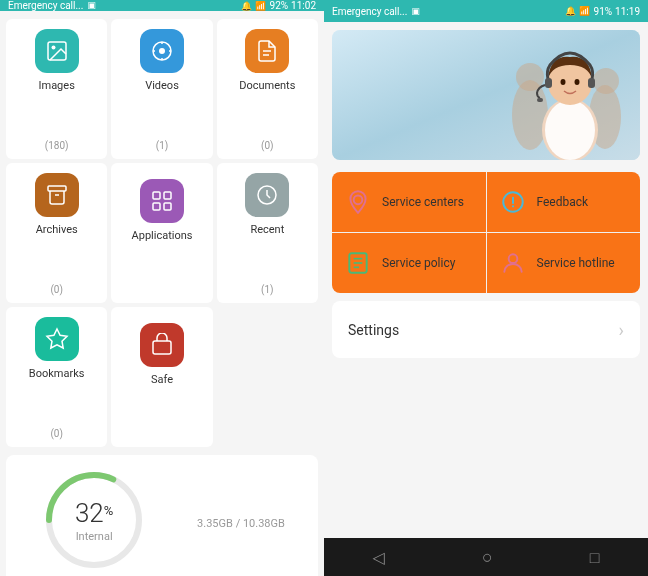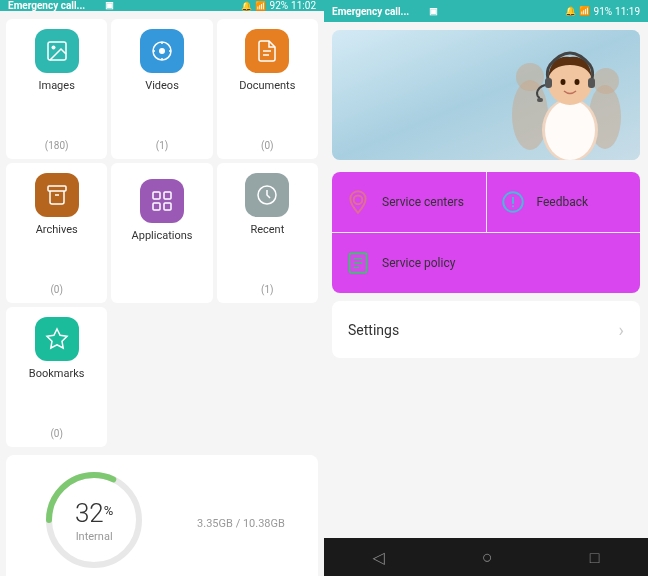--- a/index.html
+++ b/index.html
@@ -25,21 +25,21 @@
       height: 22px;
       background: #2eb8b0;
       display: flex;
       align-items: center;
       justify-content: space-between;
       padding: 0 8px;
       color: white;
       font-size: 10px;
     }
 
-    .status-bar .left-status { display: flex; align-items: flex-start; gap: 20px; font-weight: bold; }
+    .status-bar .left-status { display: flex; align-items: flex-start; gap: 4px; }
     .status-bar .right-status { display: flex; align-items: center; gap: 3px; }
 
     .tab-bar {
       background: #2eb8b0;
       display: flex;
       height: 38px;
     }
 
     .tab {
       flex: 1;
@@ -228,21 +228,21 @@
     .person-svg {
       position: absolute;
       right: 10px;
       top: 5px;
       width: 120px;
       height: 125px;
     }
 
     .service-grid {
       margin: 4px 8px;
-      background: #d946ef;
+      background: #f97316;
       border-radius: 8px;
       overflow: hidden;
     }
 
     .service-row {
       display: flex;
       border-bottom: 1px solid #f0f0f0;
     }
 
     .service-row:last-child { border-bottom: none; }
@@ -398,20 +398,30 @@
     <div class="grid-item">
       <div class="grid-icon icon-cyan">
         <svg width="24" height="24" viewBox="0 0 24 24" fill="none">
             <polygon points="12,2 15.09,8.26 22,9.27 17,14.14 18.18,21.02 12,17.77 5.82,21.02 7,14.14 2,9.27 8.91,8.26" stroke="white" stroke-width="1.5" fill="none"></polygon>
           </svg>
       </div>
       <span class="grid-label">Bookmarks</span>
       <span class="grid-count">(0)</span>
     </div>
 
+    <div class="grid-item">
+      <div class="grid-icon icon-darkred">
+        <svg width="24" height="24" viewBox="0 0 24 24" fill="none">
+            <rect x="3" y="8" width="18" height="13" rx="2" stroke="white" stroke-width="1.5" fill="none"></rect>
+            <path d="M7 8V5a5 5 0 0 1 10 0v3" stroke="white" stroke-width="1.5" fill="none"></path>
+          </svg>
+      </div>
+      <span class="grid-label">Safe</span>
+      <span class="grid-count"></span>
+    </div>
 
   </div>
 
   <div class="storage-section">
     <div class="circular-progress">
       <svg width="110" height="110" viewBox="0 0 110 110">
 
         <circle cx="55" cy="55" r="45" fill="none" stroke="#e8e8e8" stroke-width="6"></circle>
 
         <circle cx="55" cy="55" r="45" fill="none" stroke="#7dc870" stroke-width="6" stroke-dasharray="90.5 282.74" stroke-dashoffset="0" stroke-linecap="round" transform="rotate(-90 55 55)"></circle>
@@ -518,20 +528,29 @@
         <div class="service-icon">
           <svg width="26" height="26" viewBox="0 0 24 24" fill="none">
             <rect x="4" y="3" width="16" height="18" rx="2" stroke="#4ab878" stroke-width="1.8" fill="none"></rect>
             <line x1="8" y1="8" x2="16" y2="8" stroke="#4ab878" stroke-width="1.5"></line>
             <line x1="8" y1="12" x2="16" y2="12" stroke="#4ab878" stroke-width="1.5"></line>
             <line x1="8" y1="16" x2="13" y2="16" stroke="#4ab878" stroke-width="1.5"></line>
           </svg>
         </div>
         <span class="service-text">Service policy</span>
       </div>
+      <div class="service-item">
+        <div class="service-icon">
+          <svg width="26" height="26" viewBox="0 0 24 24" fill="none">
+            <circle cx="12" cy="8" r="4" stroke="#e07090" stroke-width="1.8" fill="none"></circle>
+            <path d="M4 20c0-4 3.58-7 8-7s8 3 8 7" stroke="#e07090" stroke-width="1.8" fill="none" stroke-linecap="round"></path>
+          </svg>
+        </div>
+        <span class="service-text">Service hotline</span>
+      </div>
     </div>
   </div>
 
   <div class="settings-row">
     <span class="settings-label">Settings</span>
     <span class="chevron">›</span>
   </div>
 
   <div style="flex:1;"></div>
 

